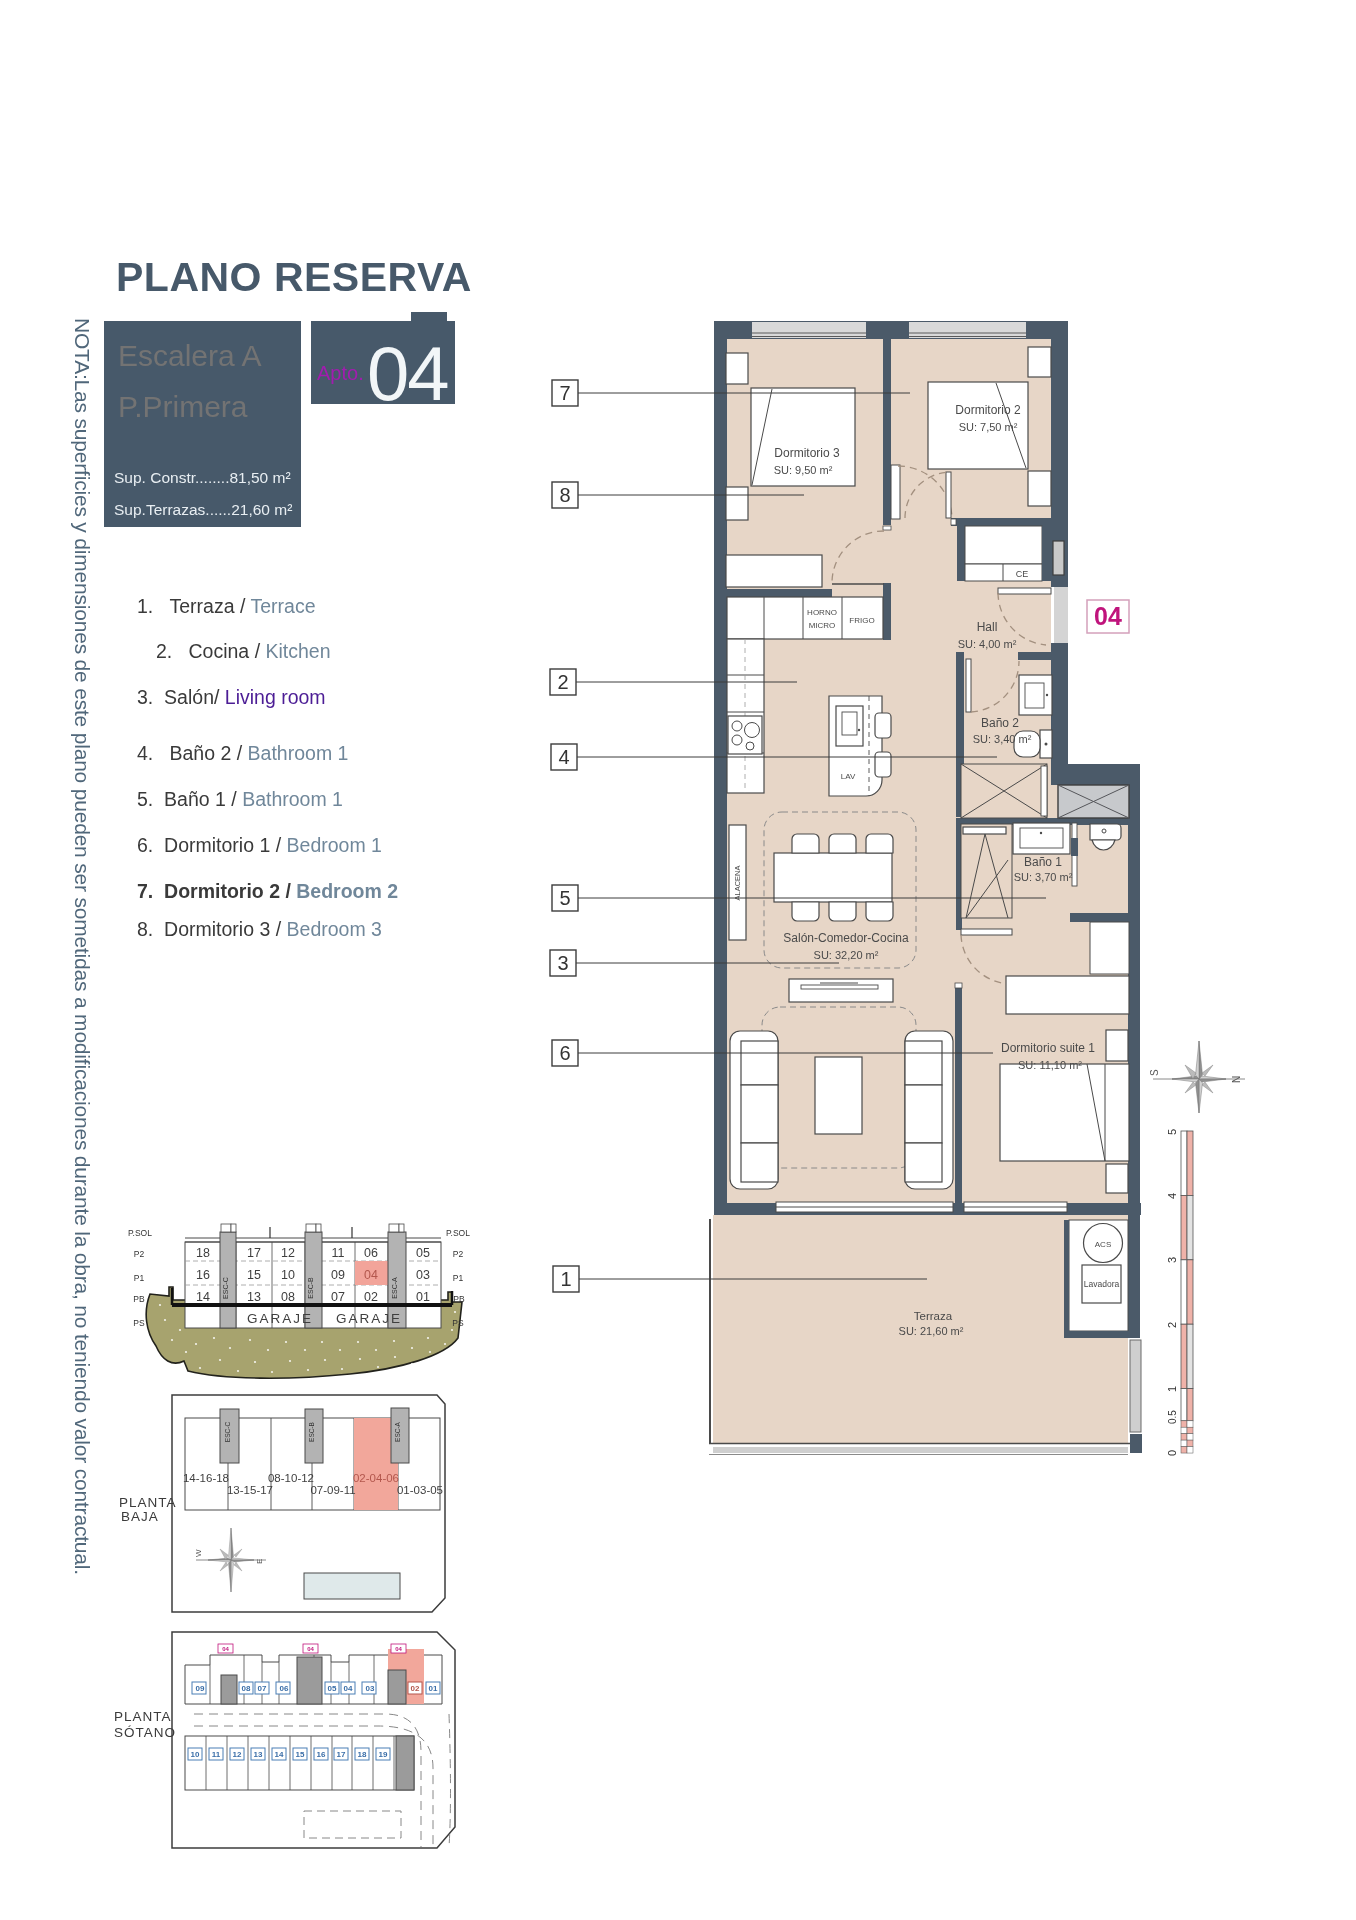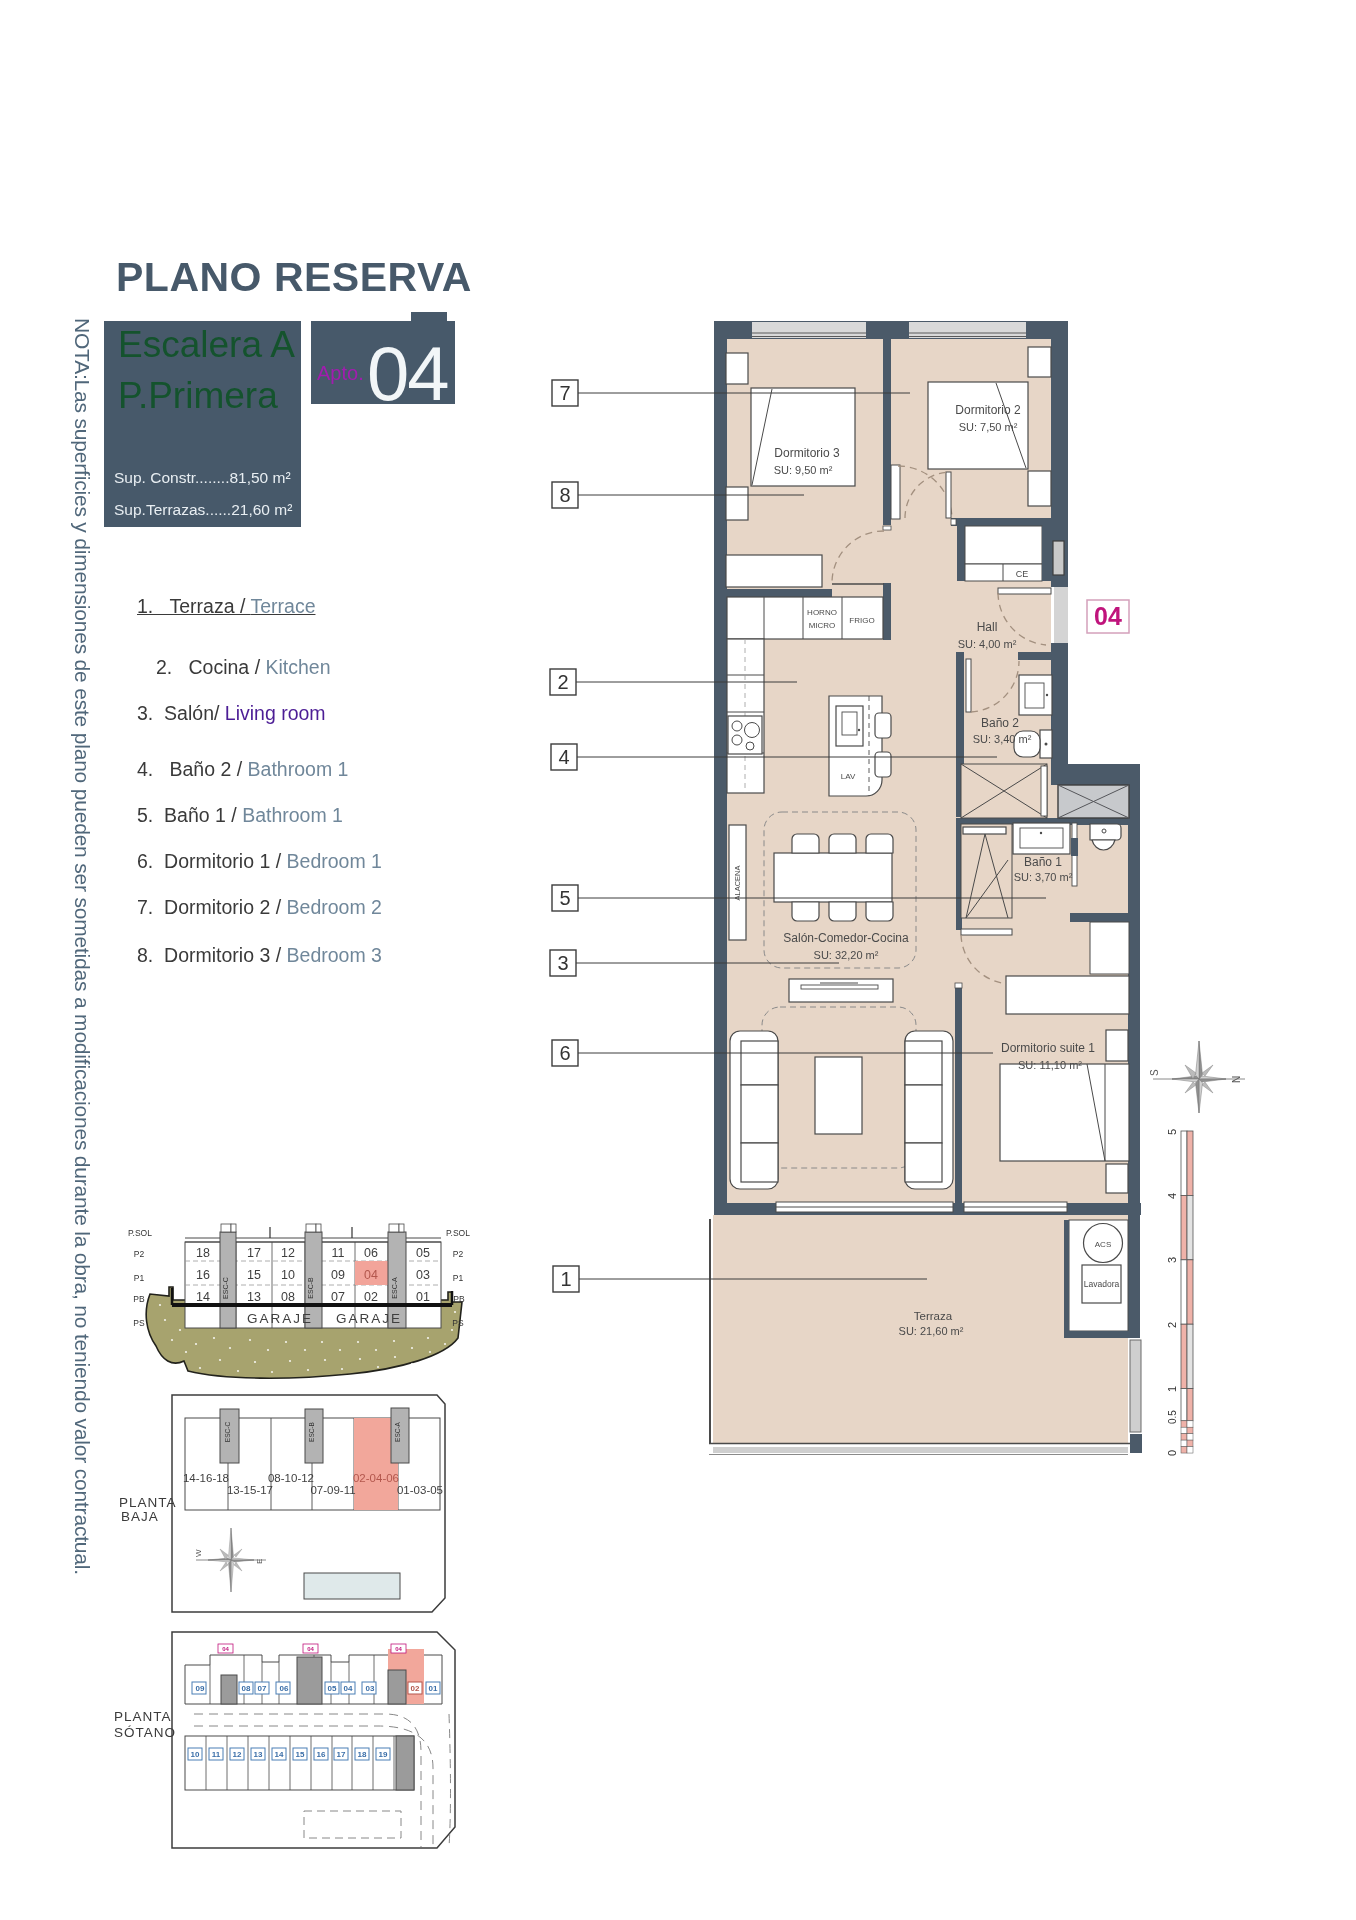--- a/index.html
+++ b/index.html
@@ -6,42 +6,42 @@
   body{width:1356px;height:1920px;position:relative;background:#ffffff;font-family:"Liberation Sans",sans-serif;overflow:hidden;}
   .abs{position:absolute;}
 </style>
 </head>
 <body>
 
 <div class="abs" style="left:116px;top:254px;font-size:41px;font-weight:bold;color:#47596a;letter-spacing:0.5px;">PLANO RESERVA</div>
 
 <div class="abs" style="left:104px;top:321px;width:197px;height:206px;background:#47596a;"></div>
 
-<div class="abs" style="left:118px;top:319px;font-size:37px;color:#14532d;line-height:51px;">Escalera A<br>P.Primera</div>
+<div class="abs" style="left:118px;top:330px;font-size:30px;color:#737373;line-height:51px;">Escalera A<br>P.Primera</div>
 
 <div class="abs" style="left:114px;top:462px;font-size:15.5px;color:#e8eef2;line-height:32px;">Sup. Constr........81,50 m²<br>Sup.Terrazas......21,60 m²</div>
 
 <div class="abs" style="left:411px;top:312px;width:36px;height:10px;background:#47596a;"></div>
 
 <div class="abs" style="left:311px;top:321px;width:144px;height:83px;background:#47596a;"></div>
 
 <div class="abs" style="left:317px;top:362px;font-size:20px;color:#a21caf;">Apto.</div>
 
 <div class="abs" style="left:367px;top:330px;font-size:76px;color:#f2f6f8;font-weight:400;letter-spacing:-2px;">04</div>
 
 <div class="abs" style="left:70px;top:318px;font-size:21px;color:#50677a;writing-mode:vertical-rl;letter-spacing:-0.2px;">NOTA:Las superficies y dimensiones de este plano pueden ser sometidas a modificaciones durante la obra, no teniendo valor contractual.</div>
 
 <div class="abs" style="left:137px;top:595px;font-size:19.5px;color:#3a3a3a;">
-  <div style="margin-bottom:38px;text-decoration:underline;">1.&nbsp;&nbsp;&nbsp;Terraza / <span style="color:#70879a">Terrace</span></div>
+  <div style="margin-bottom:22px;">1.&nbsp;&nbsp;&nbsp;Terraza / <span style="color:#70879a">Terrace</span></div>
   <div style="margin-bottom:23px;margin-left:19px;">2.&nbsp;&nbsp;&nbsp;Cocina / <span style="color:#70879a">Kitchen</span></div>
   <div style="margin-bottom:23px;">3.&nbsp;&nbsp;Salón/ <span style="color:#4c1d95">Living room</span></div>
   <div style="margin-bottom:23px;margin-top:33px;">4.&nbsp;&nbsp;&nbsp;Baño 2 / <span style="color:#70879a">Bathroom 1</span></div>
   <div style="margin-bottom:23px;">5.&nbsp;&nbsp;Baño 1 / <span style="color:#70879a">Bathroom 1</span></div>
   <div style="margin-bottom:23px;">6.&nbsp;&nbsp;Dormitorio 1 / <span style="color:#70879a">Bedroom 1</span></div>
-  <div style="margin-bottom:25px;">7.&nbsp;&nbsp;Dormitorio 2 / <span style="color:#70879a">Bedroom 2</span></div>
+  <div style="margin-bottom:15px;font-weight:bold;">7.&nbsp;&nbsp;Dormitorio 2 / <span style="color:#70879a">Bedroom 2</span></div>
   <div style="margin-bottom:10px;">8.&nbsp;&nbsp;Dormitorio 3 / <span style="color:#70879a">Bedroom 3</span></div>
 </div>
 <svg class="abs" style="left:0;top:0;" width="1356" height="1920" viewBox="0 0 1356 1920" xmlns="http://www.w3.org/2000/svg">
 <defs>
 <style>
  .wall{fill:#4b5a69;}
  .floor{fill:#e7d6c7;}
  .furn{fill:#ffffff;stroke:#4a4a4a;stroke-width:1.2;}
  .furnt{fill:none;stroke:#4a4a4a;stroke-width:1;}
  .lbl{font-family:"Liberation Sans",sans-serif;fill:#4a4a4a;}

